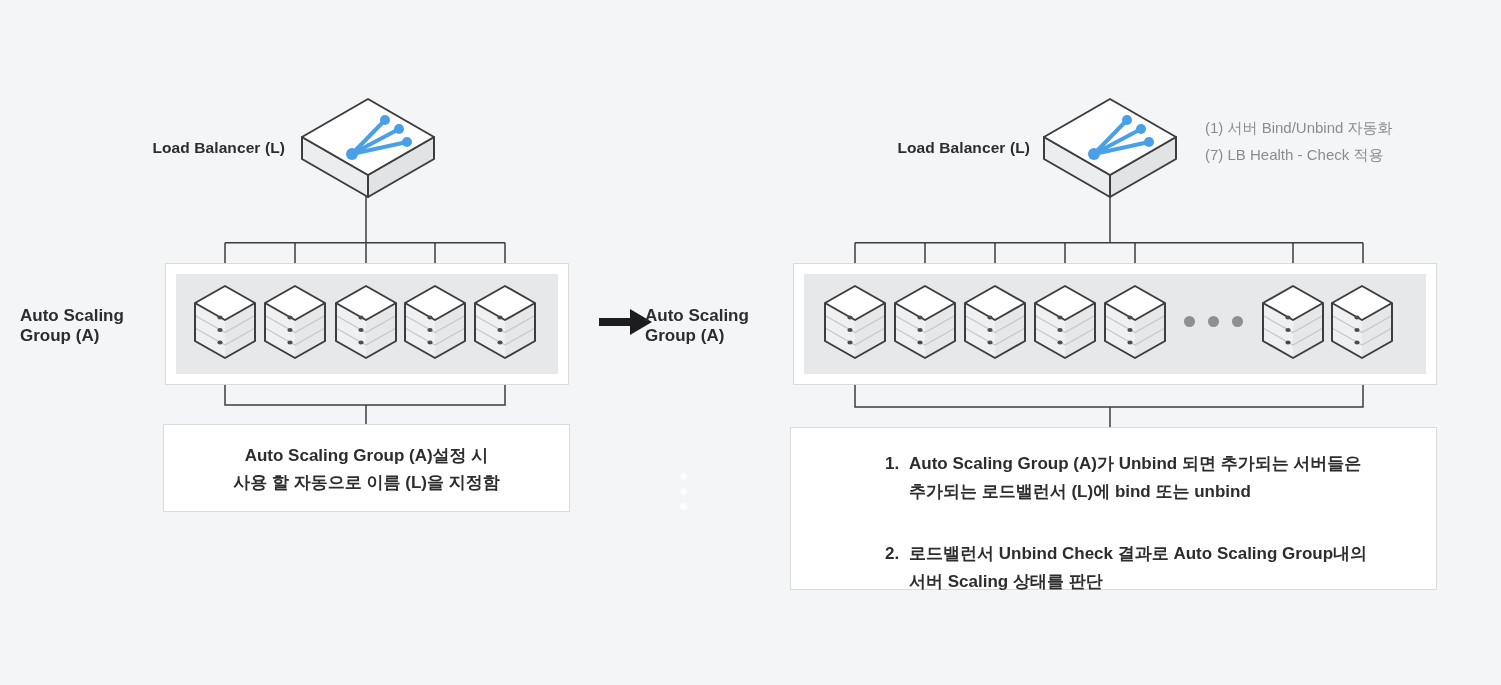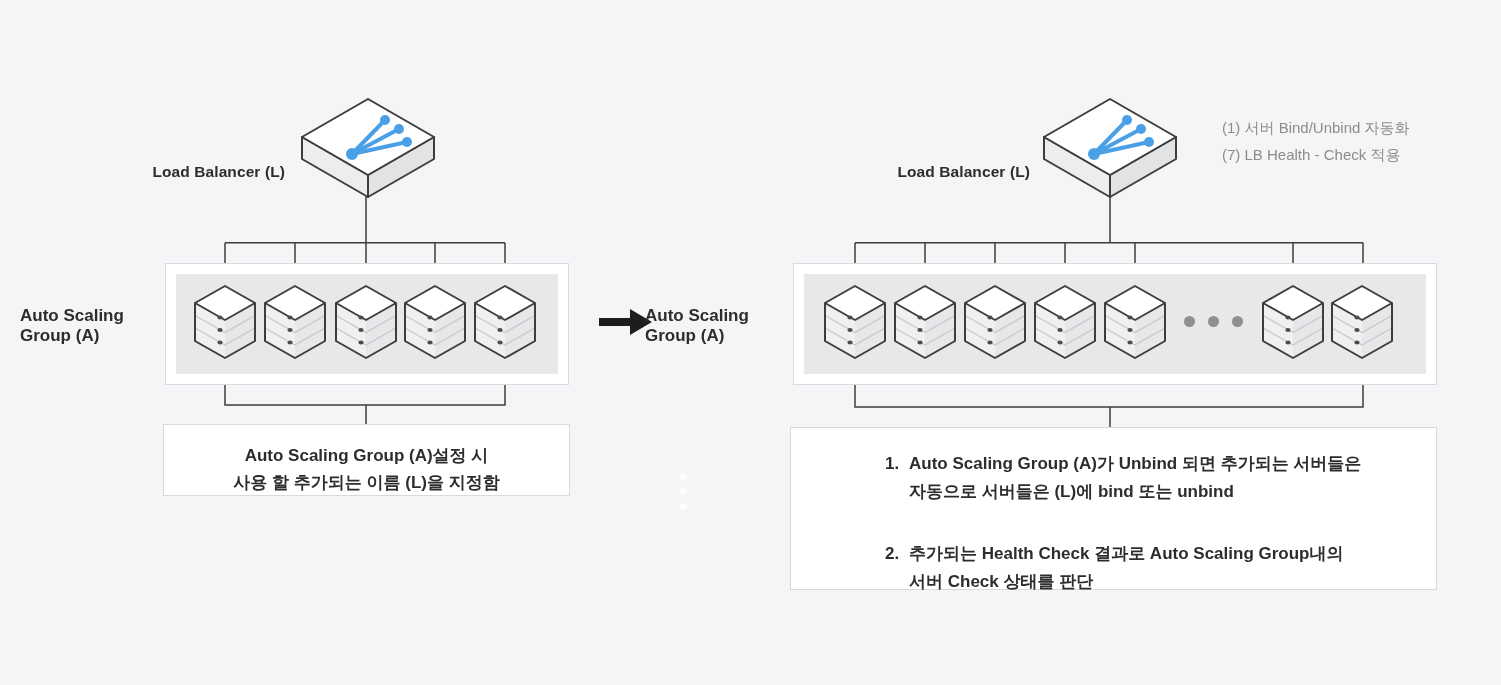--- a/index.html
+++ b/index.html
@@ -21,21 +21,21 @@
   .canvas{
     position:relative;
     width:1501px;height:685px;
     background:var(--background);
     overflow:hidden;
   }
   .wires{position:absolute;left:0;top:0;}
   .lb-label{
     position:absolute;
     font-size:15.5px;font-weight:bold;color:var(--text-dark);
-    text-align:right;letter-spacing:.1px;margin-top:24px;
+    text-align:right;letter-spacing:.1px;
   }
   .asg-label{
     position:absolute;
     font-size:17px;font-weight:bold;color:var(--text-dark);
     text-align:left;line-height:20px;
   }
   .annotation{
     position:absolute;
     font-size:15px;color:var(--text-gray);
     line-height:27px;text-align:left;
@@ -116,23 +116,23 @@
 
   <div class="asg-label" style="left:20px;top:306px;width:125px;">
     <div>Auto Scaling</div>
     <div>Group (A)</div>
   </div>
 
   <div class="group-box" style="left:165px;top:263px;width:404px;height:122px;">
     <div class="group-inner"></div>
   </div>
 
-  <div class="note-box centered" style="left:163px;top:424px;width:407px;height:72px;">
+  <div class="note-box centered" style="left:163px;top:424px;width:407px;height:88px;">
     <div>Auto Scaling Group (A)설정 시</div>
-    <div>사용 할 추가되는 이름 (L)을 지정함</div>
+    <div>사용 할 자동으로 이름 (L)을 지정함</div>
   </div>
 
   <div class="arrow-wrap" style="left:599px;top:308px;">
     <svg width="54" height="28" viewBox="0 0 54 28">
       <polygon points="0,10 31,10 31,1 53,14 31,27 31,18 0,18" fill="#1d1d1f"></polygon>
     </svg>
   </div>
 
   <div class="faint-dots" style="left:680px;top:473px;">
     <span></span>
@@ -152,21 +152,21 @@
       <line x1="52" y1="57" x2="107" y2="45"></line>
     </g>
     <g fill="#49a0e6">
       <circle cx="52" cy="57" r="6"></circle>
       <circle cx="85" cy="23" r="5"></circle>
       <circle cx="99" cy="32" r="5"></circle>
       <circle cx="107" cy="45" r="5"></circle>
     </g>
   </svg></div>
 
-  <div class="annotation" style="left:1205px;top:114px;margin-left:17px;">
+  <div class="annotation" style="left:1205px;top:114px;">
     <div>(1) 서버 Bind/Unbind 자동화</div>
     <div>(7) LB Health - Check 적용</div>
   </div>
 
   <div class="asg-label" style="left:645px;top:306px;width:125px;">
     <div>Auto Scaling</div>
     <div>Group (A)</div>
   </div>
 
   <div class="group-box" style="left:793px;top:263px;width:644px;height:122px;">
@@ -177,28 +177,28 @@
       <span></span>
       <span></span>
       <span></span>
     </div>
 
   <div class="note-box listed" style="left:790px;top:427px;width:647px;height:163px;">
     <div class="note-item">
       <span class="num">1.</span>
       <span class="lines">
         <div>Auto Scaling Group (A)가 Unbind 되면 추가되는 서버들은</div>
-        <div>자동으로 서버들은 (L)에 bind 또는 unbind</div>
+        <div>추가되는 로드밸런서 (L)에 bind 또는 unbind</div>
       </span>
     </div>
     <div class="note-item">
       <span class="num">2.</span>
       <span class="lines">
-        <div>추가되는 Health Check 결과로 Auto Scaling Group내의</div>
-        <div>서버 Check 상태를 판단</div>
+        <div>로드밸런서 Unbind Check 결과로 Auto Scaling Group내의</div>
+        <div>서버 Scaling 상태를 판단</div>
       </span>
     </div>
   </div>
 
 <div class="server" style="left: 193px; top: 284px;">
     <svg width="64" height="76" viewBox="0 0 64 76">
       <polygon points="2,19 32,36 32,74 2,57" fill="#eff0f1"></polygon>
       <polygon points="32,36 62,19 62,57 32,74" fill="#e6e7e9"></polygon>
       <polygon points="32,2 62,19 32,36 2,19" fill="#ffffff"></polygon>
       <g stroke="#c6c8ca" stroke-width="1.3" fill="none">

